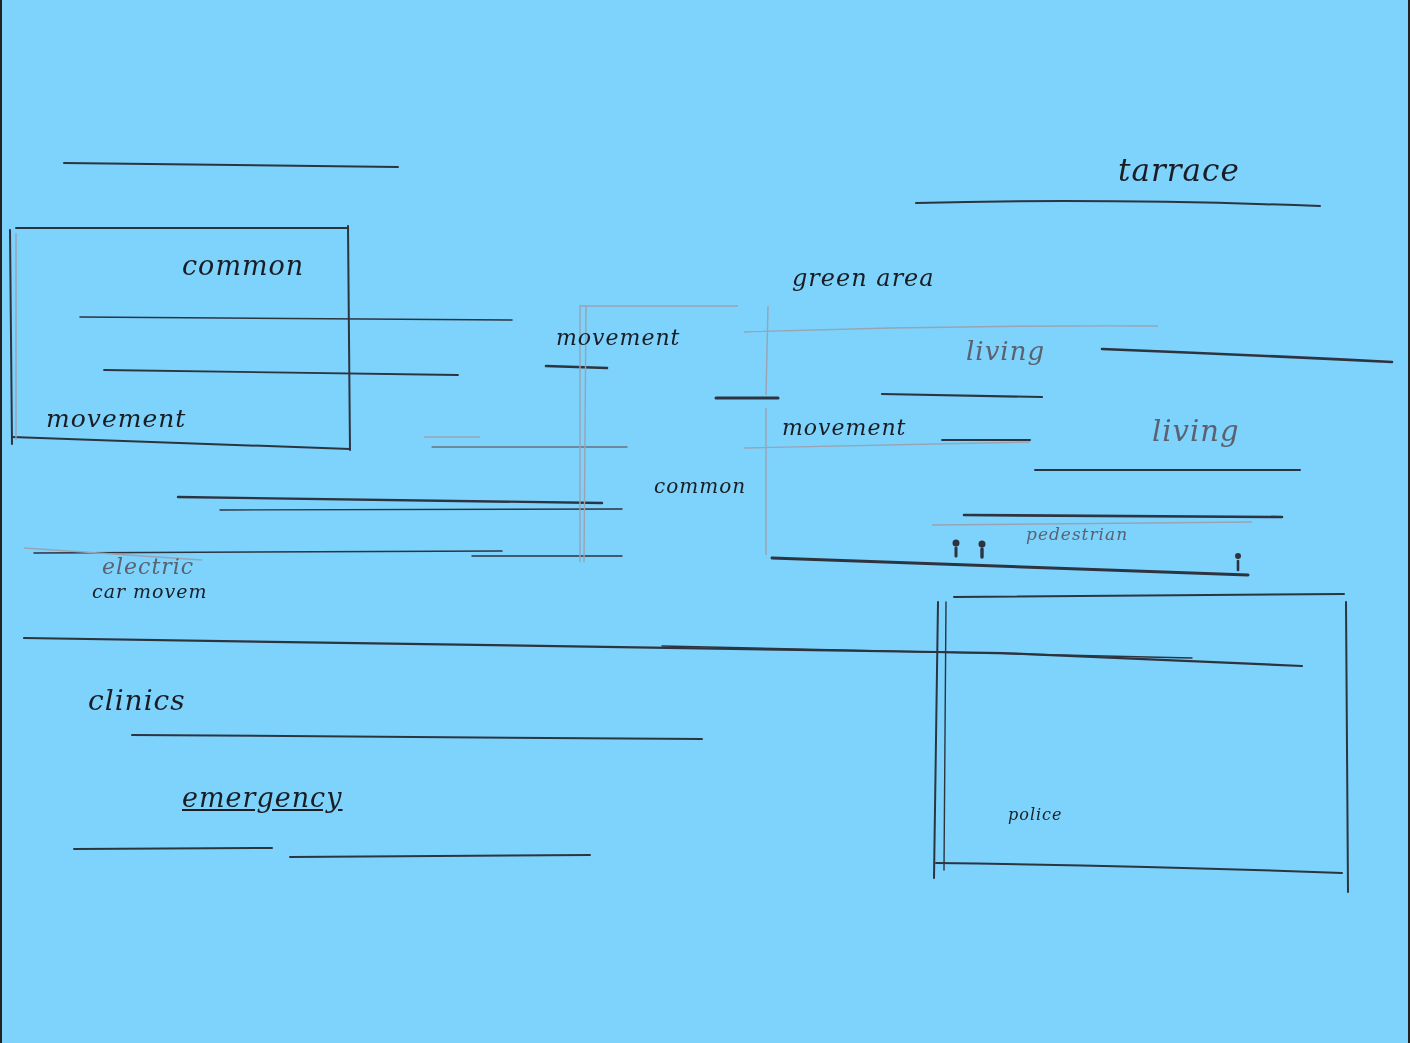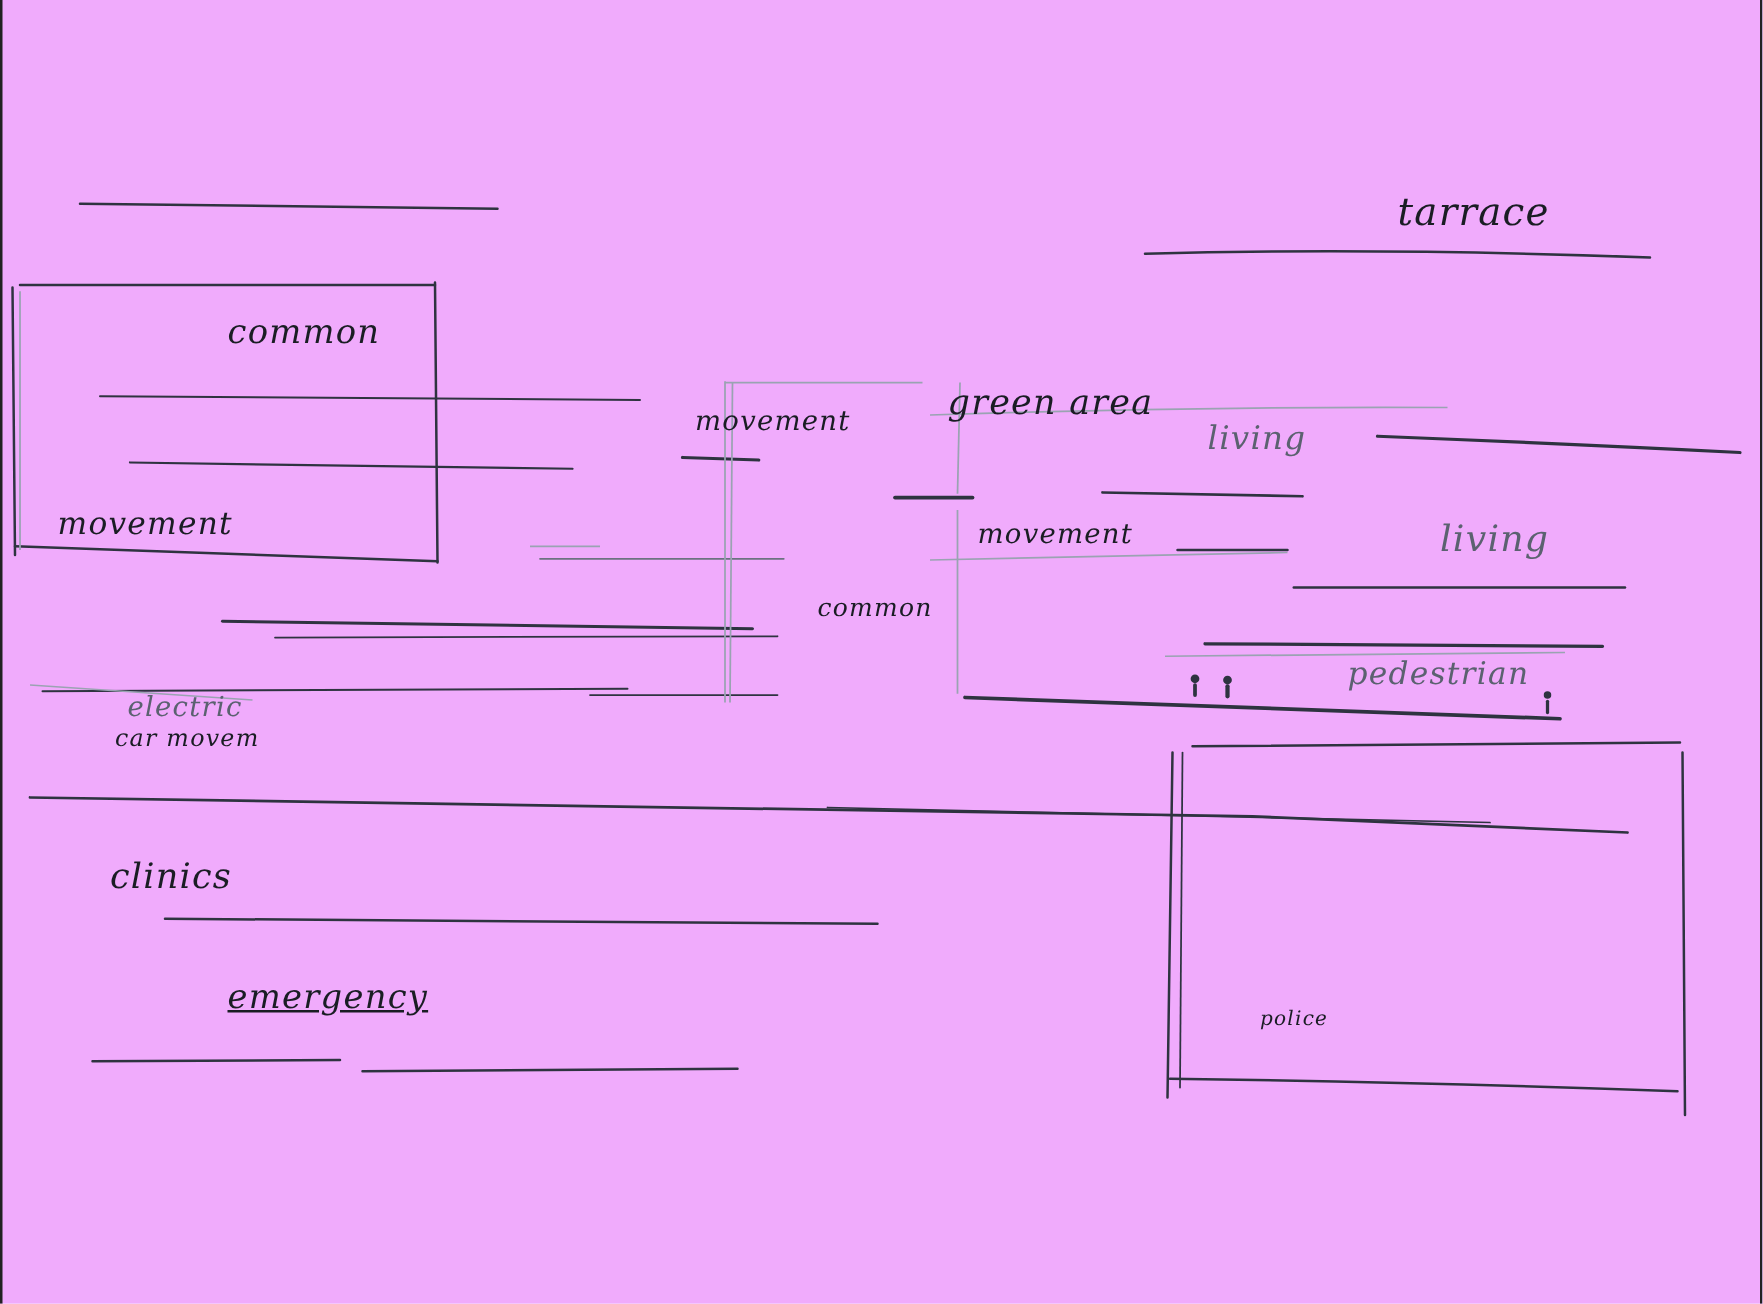--- a/index.html
+++ b/index.html
@@ -2,21 +2,21 @@
 <html><head>
   <meta charset="utf-8">
   <style>
     html, body { margin: 0; padding: 0; }
     body {
       width: 1410px; height: 1043px; position: relative; overflow: hidden;
       background: #ffffff;
     }
     .sheet {
       position: absolute; left: 0; top: 0; width: 1410px; height: 1043px;
-      background: #f0abfc;
+      background: #7dd3fc;
       border-left: 2px solid #222; border-right: 2px solid #222;
       box-sizing: border-box;
     }
     svg.ink { position: absolute; left: 0; top: 0; }
     .label {
       position: absolute;
       font-family: "DejaVu Serif", serif;
       font-style: italic;
       color: #1a1d24;
       white-space: nowrap;
@@ -94,25 +94,25 @@
       <path d="M22 548 L200 560"></path>
       <path d="M422 437 L478 437"></path>
       <path d="M14 233 L14 440"></path>
     </g>
   </svg>
 
   <span class="label" style="left:1116px; top:152px; font-size:31px;">tarrace</span>
   <span class="label" style="left:180px; top:250px; font-size:27px;">common</span>
   <span class="label" style="left:44px; top:404px; font-size:25px;">movement</span>
   <span class="label" style="left:554px; top:325px; font-size:22px;">movement</span>
-  <span class="label" style="left:756px; top:264px; font-size:28px;margin-top:41px;">green area</span>
+  <span class="label" style="left:790px; top:264px; font-size:24px;">green area</span>
   <span class="label faint" style="left:964px; top:336px; font-size:26px;">living</span>
   <span class="label faint" style="left:1150px; top:414px; font-size:29px;">living</span>
   <span class="label" style="left:780px; top:415px; font-size:22px;">movement</span>
   <span class="label" style="left:652px; top:474px; font-size:20px;">common</span>
-  <span class="label faint" style="left:1076px; top:524px; font-size:25px;">pedestrian</span>
+  <span class="label faint" style="left:1024px; top:524px; font-size:17px;">pedestrian</span>
   <span class="label faint" style="left:100px; top:554px; font-size:22px;">electric</span>
   <span class="label" style="left:90px; top:580px; font-size:19px;">car movem</span>
   <span class="label" style="left:86px; top:684px; font-size:28px;">clinics</span>
   <span class="label" style="left:180px; top:782px; font-size:27px;text-decoration:underline;">emergency</span>
   <span class="label" style="left:1006px; top:805px; font-size:16px;">police</span>
 
 </div>
 
 </body></html>

